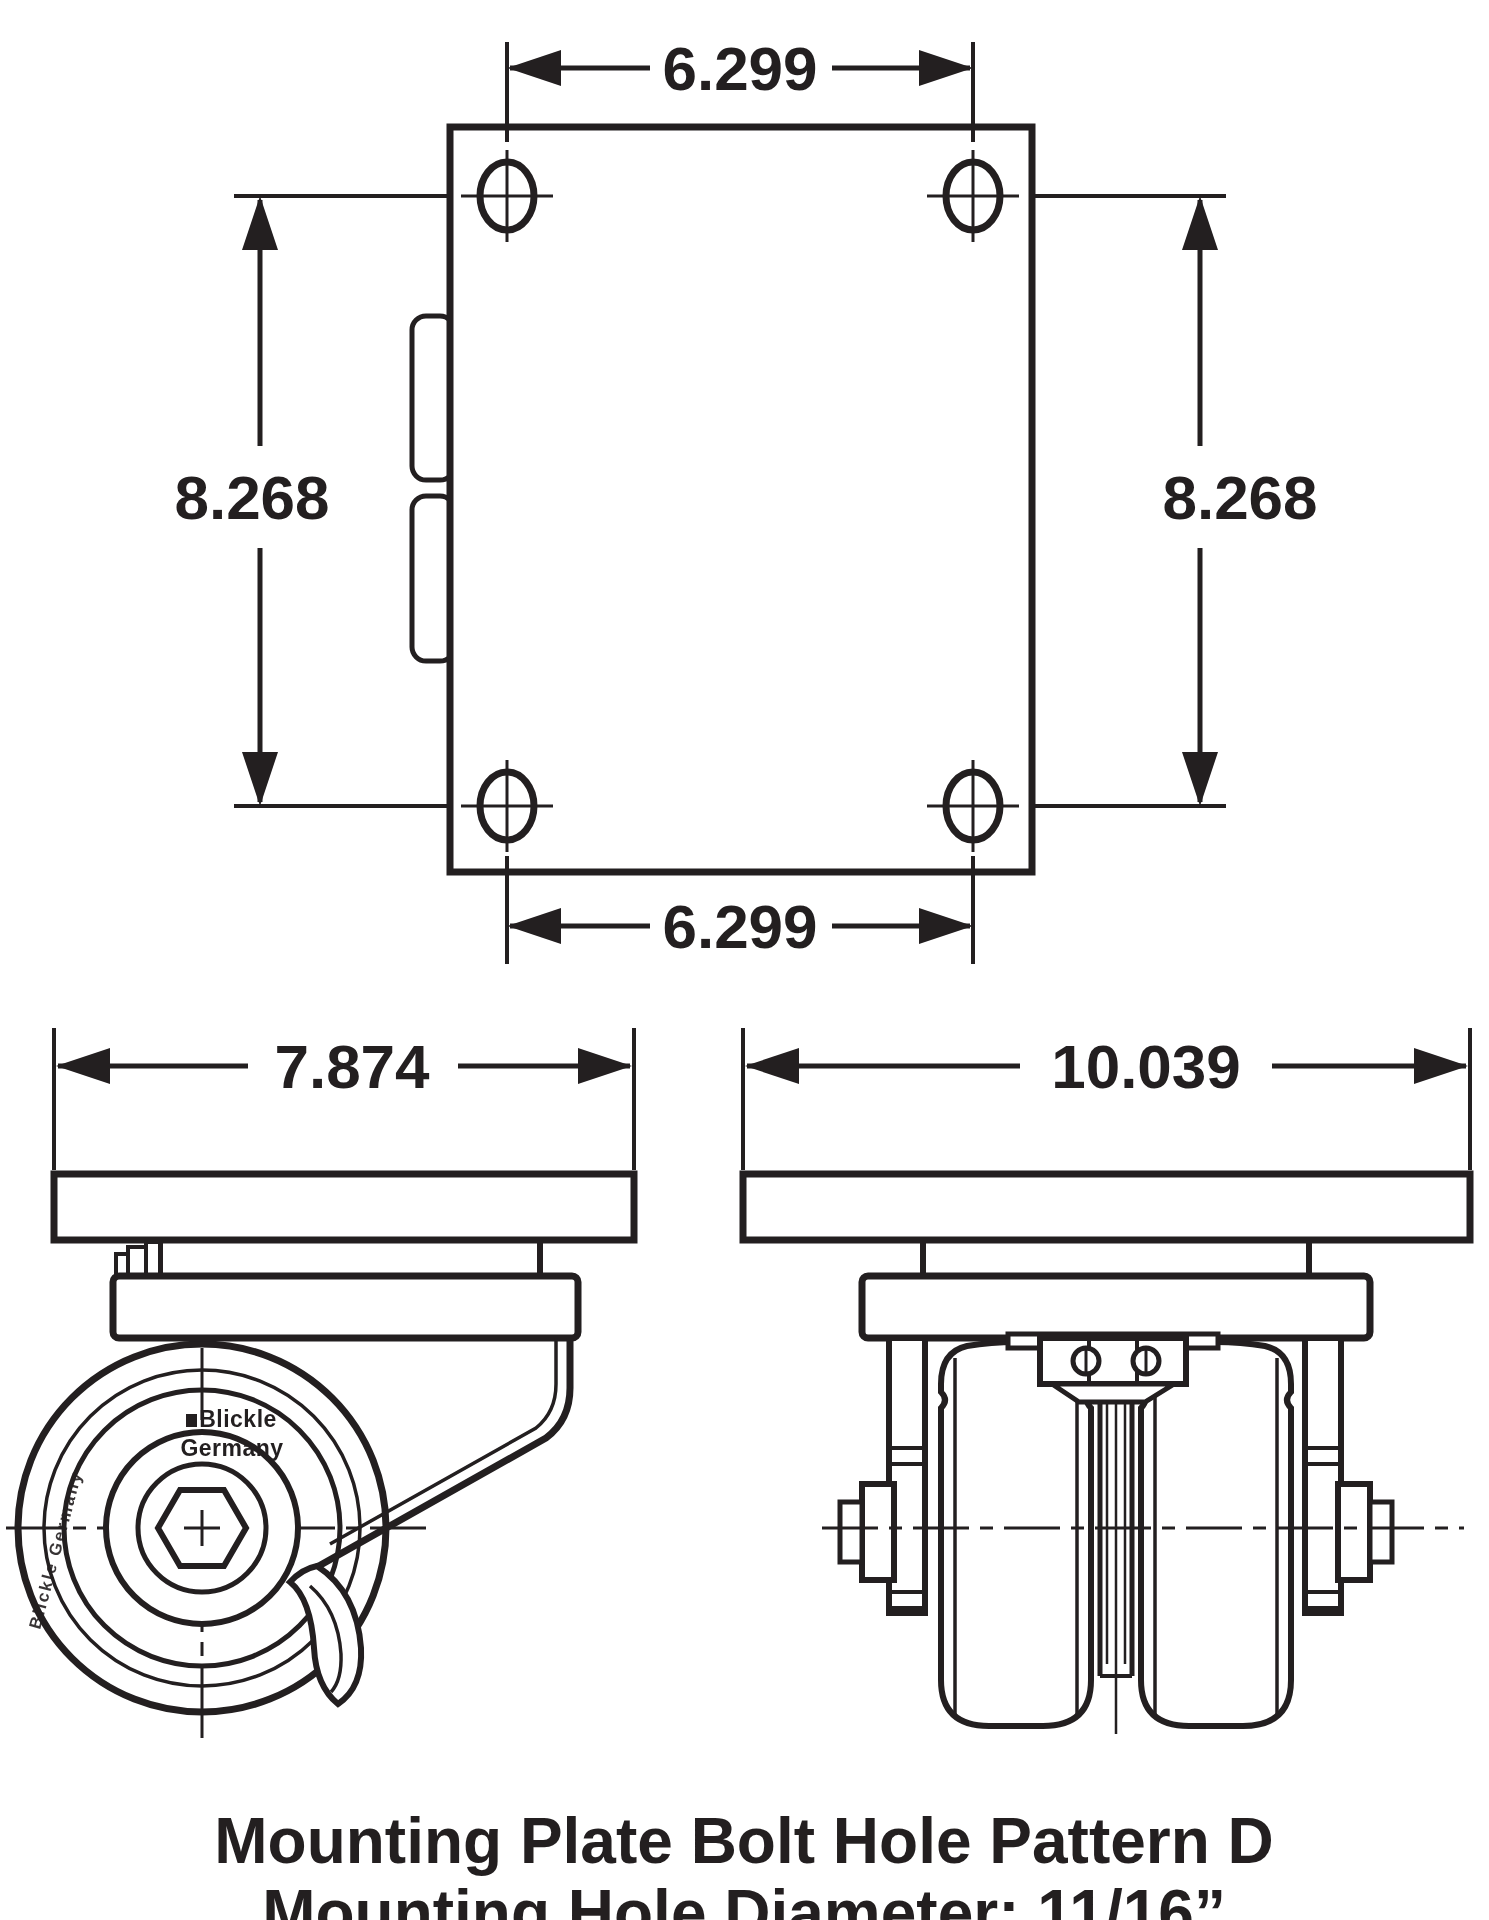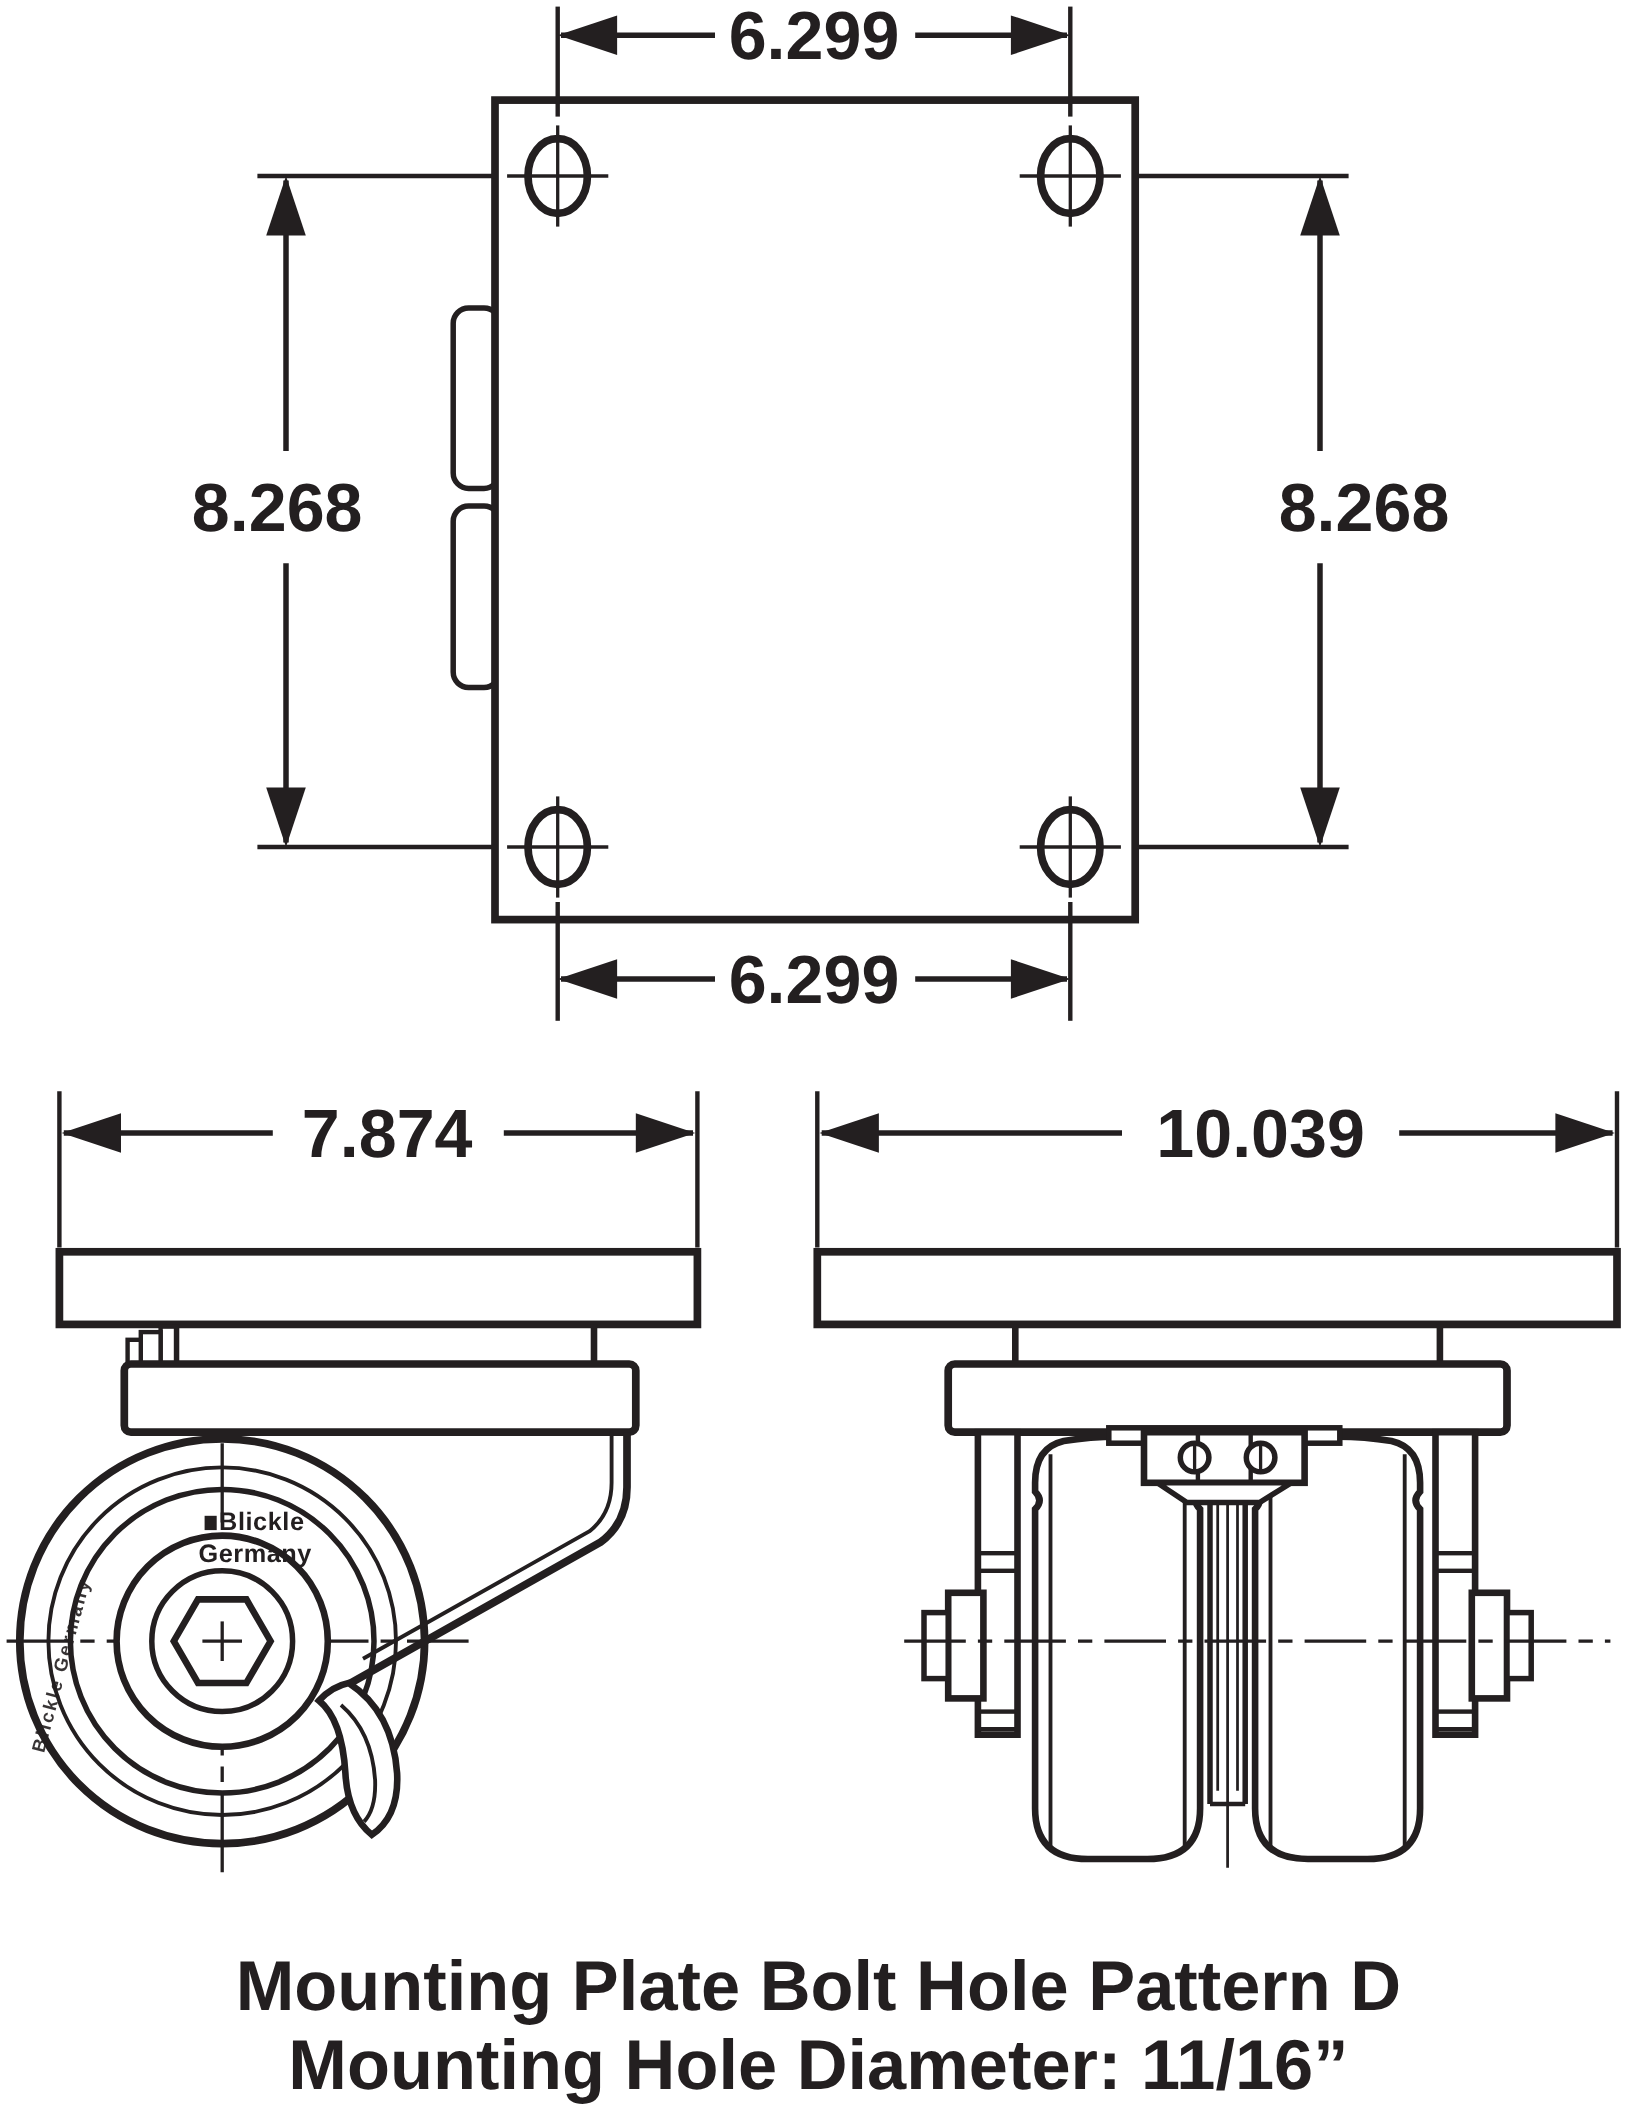--- a/index.html
+++ b/index.html
@@ -2,21 +2,21 @@
 <html style="--ink: #231f20; --bg: #ffffff;"><head>
 <meta charset="utf-8">
 <style>
   :root { --ink: #231f20; --bg: #ffffff; }
   * { margin: 0; padding: 0; box-sizing: border-box; }
   html, body { background: var(--bg); }
   body {
     width: 1489px; height: 1920px; overflow: hidden;
     font-family: "Liberation Sans", "DejaVu Sans", sans-serif;
   }
-  .sheet { width: 1489px; height: 1372px; position: relative; background: var(--bg); }
+  .sheet { width: 1489px; height: 1372px; position: relative; background: var(--bg); margin-top: 36px; }
   svg { display: block; width: 1489px; height: 1920px; color: var(--ink); }
 
   
   .ln   { stroke: var(--ink); fill: none; }
   .fw   { stroke: var(--ink); fill: var(--bg); }
   .fill { fill: var(--ink); stroke: none; }
   text  { fill: var(--ink); font-family: "Liberation Sans", "DejaVu Sans", sans-serif; }
   .dim-txt     { font-size: 62px; font-weight: bold; letter-spacing: 0px; }
   .caption-txt { font-size: 64px; font-weight: bold; }
   .logo-txt    { font-size: 23px; font-weight: bold; letter-spacing: 0.5px; }

